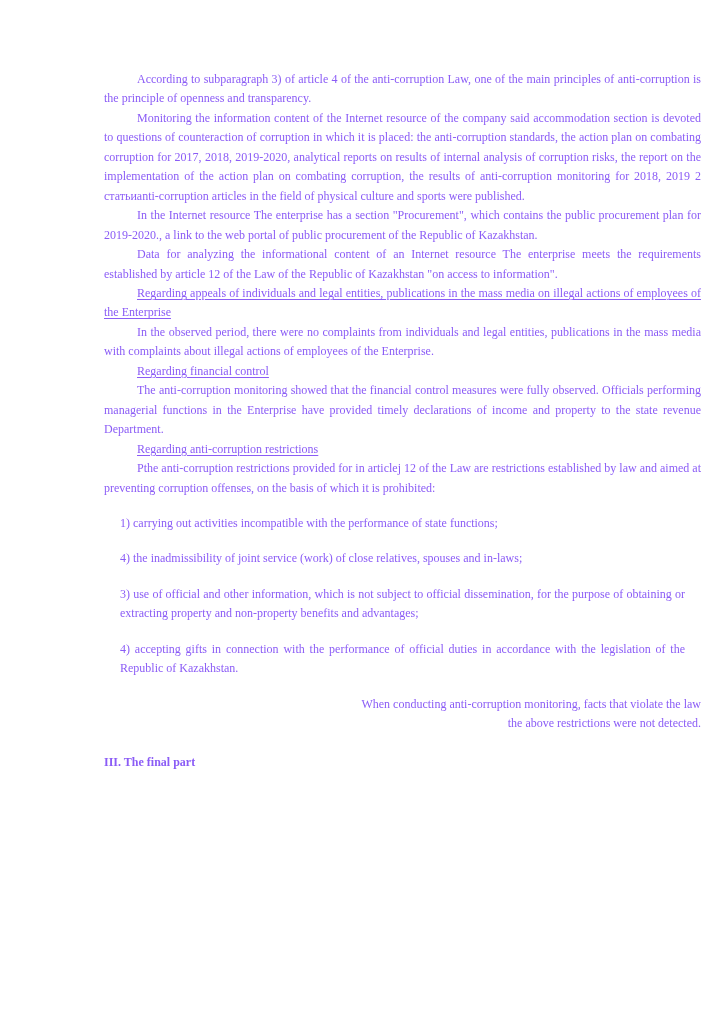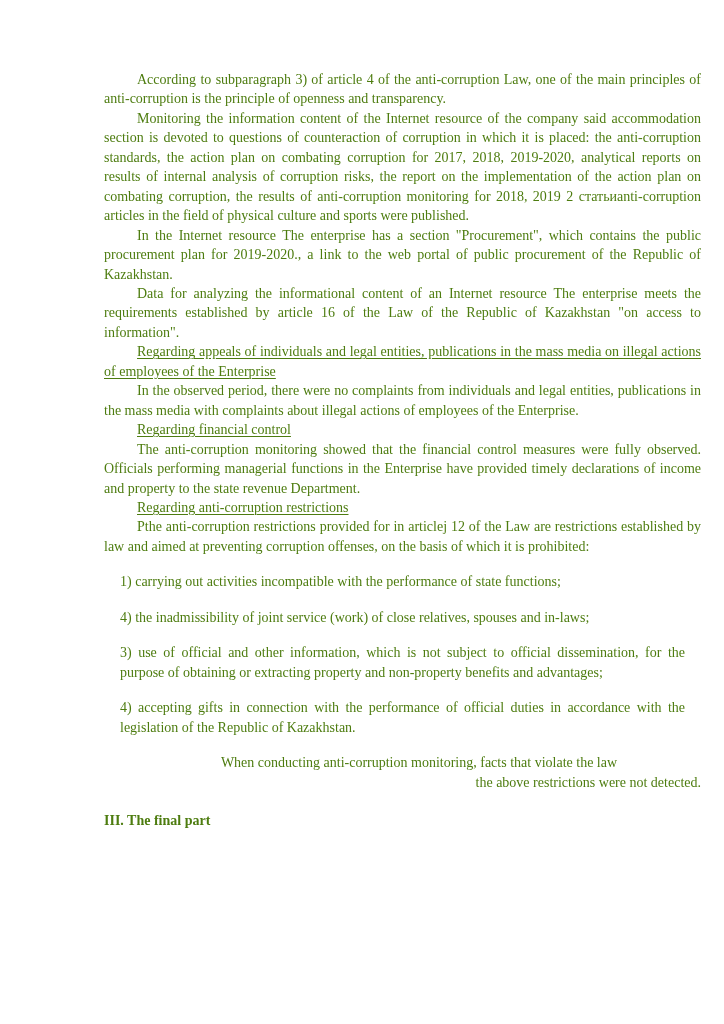--- a/index.html
+++ b/index.html
@@ -12,64 +12,64 @@
       height: 1024px;
       overflow: hidden;
       position: relative;
     }
     .page {
       position: absolute;
       left: 104px;
       top: 70px;
       width: 597px;
       font-family: "Liberation Serif", serif;
-      font-size: 14px;
+      font-size: 12px;
       line-height: 19.45px;
-      color: #4d7c0f;
+      color: #8b5cf6;
     }
     .p {
       margin: 0;
       text-align: justify;
       text-indent: 33px;
     }
     .u {
       text-decoration: underline;
       text-underline-offset: 2px;
       text-decoration-thickness: 1px;
     }
     .item {
       margin: 16px;
       text-align: justify;
       text-indent: 0;
     }
     .closing-line1 {
       margin: 0;
       text-indent: 33px;
-      text-align: center;
+      text-align: right;
     }
     .closing-line2 {
       margin: 0;
       text-indent: 0;
       text-align: right;
     }
     .heading {
       margin: 0;
       margin-top: 19.45px;
       font-weight: bold;
       text-indent: 0;
     }
   </style>
 </head>
 <body>
 
 <div class="page">
   <p class="p">According to subparagraph 3) of article 4 of the anti-corruption Law, one of the main principles of anti-corruption is the principle of openness and transparency.</p>
   <p class="p">Monitoring the information content of the Internet resource of the company said accommodation section is devoted to questions of counteraction of corruption in which it is placed: the anti-corruption standards, the action plan on combating corruption for 2017, 2018, 2019-2020, analytical reports on results of internal analysis of corruption risks, the report on the implementation of the action plan on combating corruption, the results of anti-corruption monitoring for 2018, 2019 2 статьиanti-corruption articles in the field of physical culture and sports were published.</p>
   <p class="p">In the Internet resource  The enterprise has a section "Procurement", which contains the public procurement plan for 2019-2020., a link to the web portal of public procurement of the Republic of Kazakhstan.</p>
-  <p class="p">Data for analyzing the informational content of an Internet resource The enterprise meets the requirements established by article 16 of the Law of the Republic of Kazakhstan "on access to information".</p>
+  <p class="p">Data for analyzing the informational content of an Internet resource The enterprise meets the requirements established by article 12 of the Law of the Republic of Kazakhstan "on access to information".</p>
 
   <p class="p"><span class="u">Regarding appeals of individuals and legal entities, publications in the mass media on illegal actions of employees of the Enterprise</span></p>
   <p class="p">In the observed period, there were no complaints from individuals and legal entities, publications in the mass media with complaints about illegal actions of employees of the Enterprise.</p>
 
   <p class="p"><span class="u">Regarding financial control</span></p>
   <p class="p">The anti-corruption monitoring showed that the financial control measures were fully observed. Officials performing managerial functions in the Enterprise have provided timely declarations of income and property to the state revenue Department.</p>
 
   <p class="p"><span class="u">Regarding anti-corruption restrictions</span></p>
   <p class="p">Pthe anti-corruption restrictions provided for in articlej 12 of the Law are restrictions established by law and aimed at preventing corruption offenses, on the basis of which it is prohibited:</p>
 

